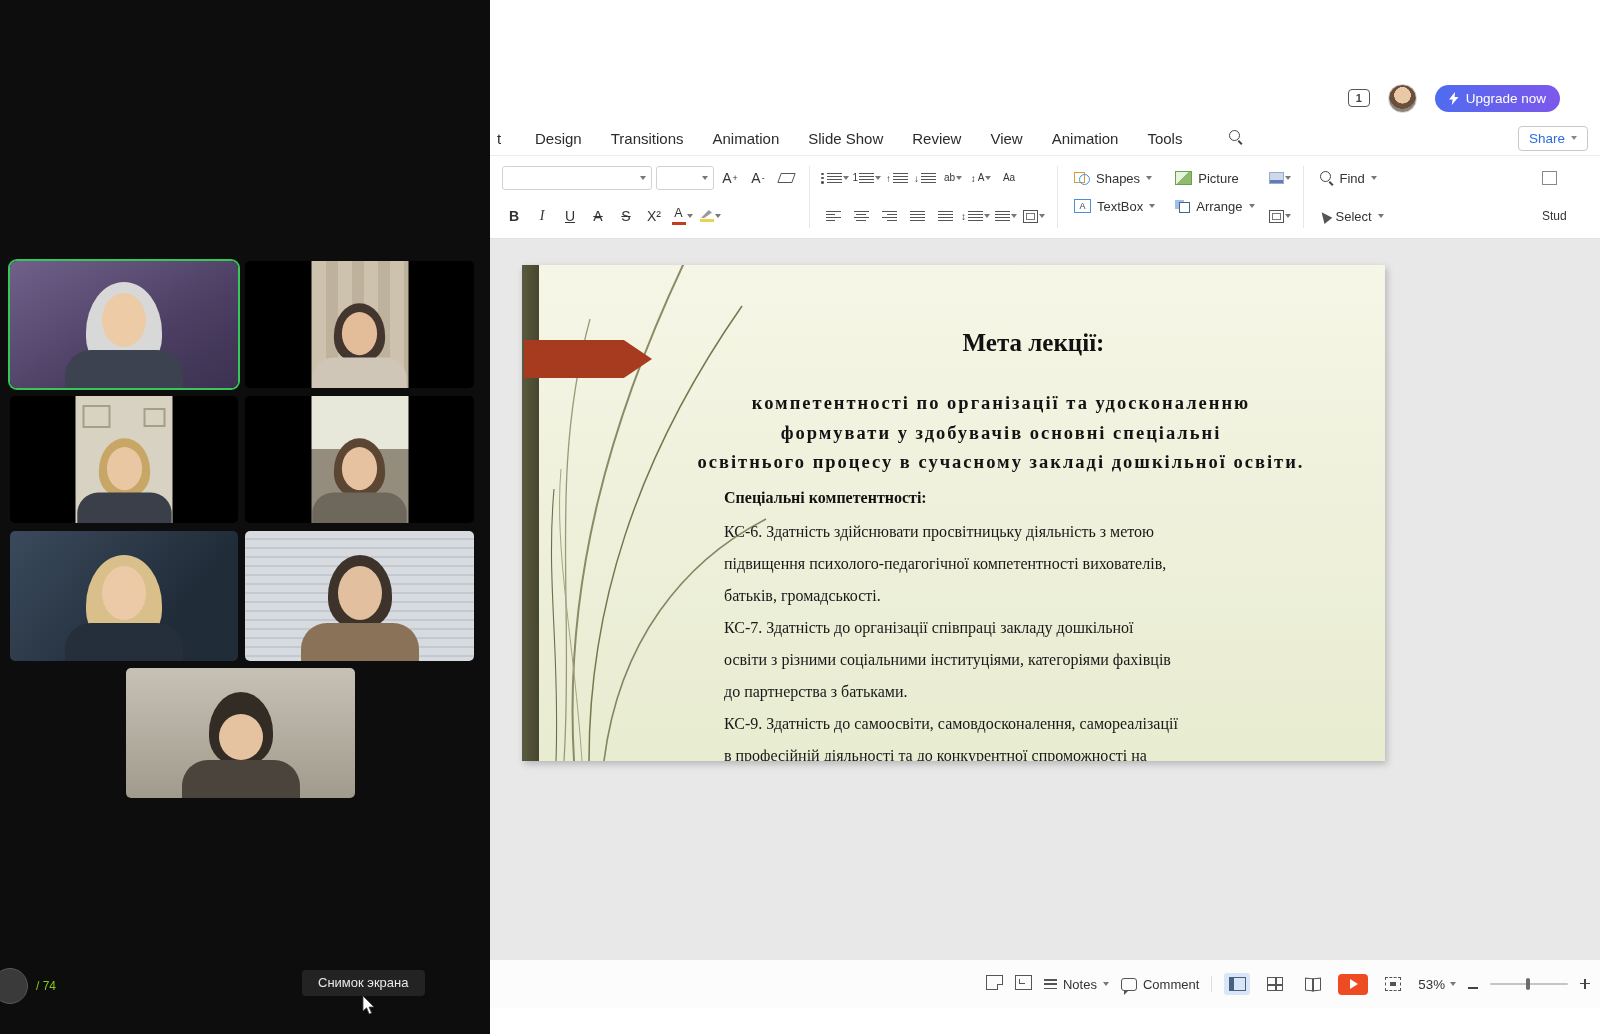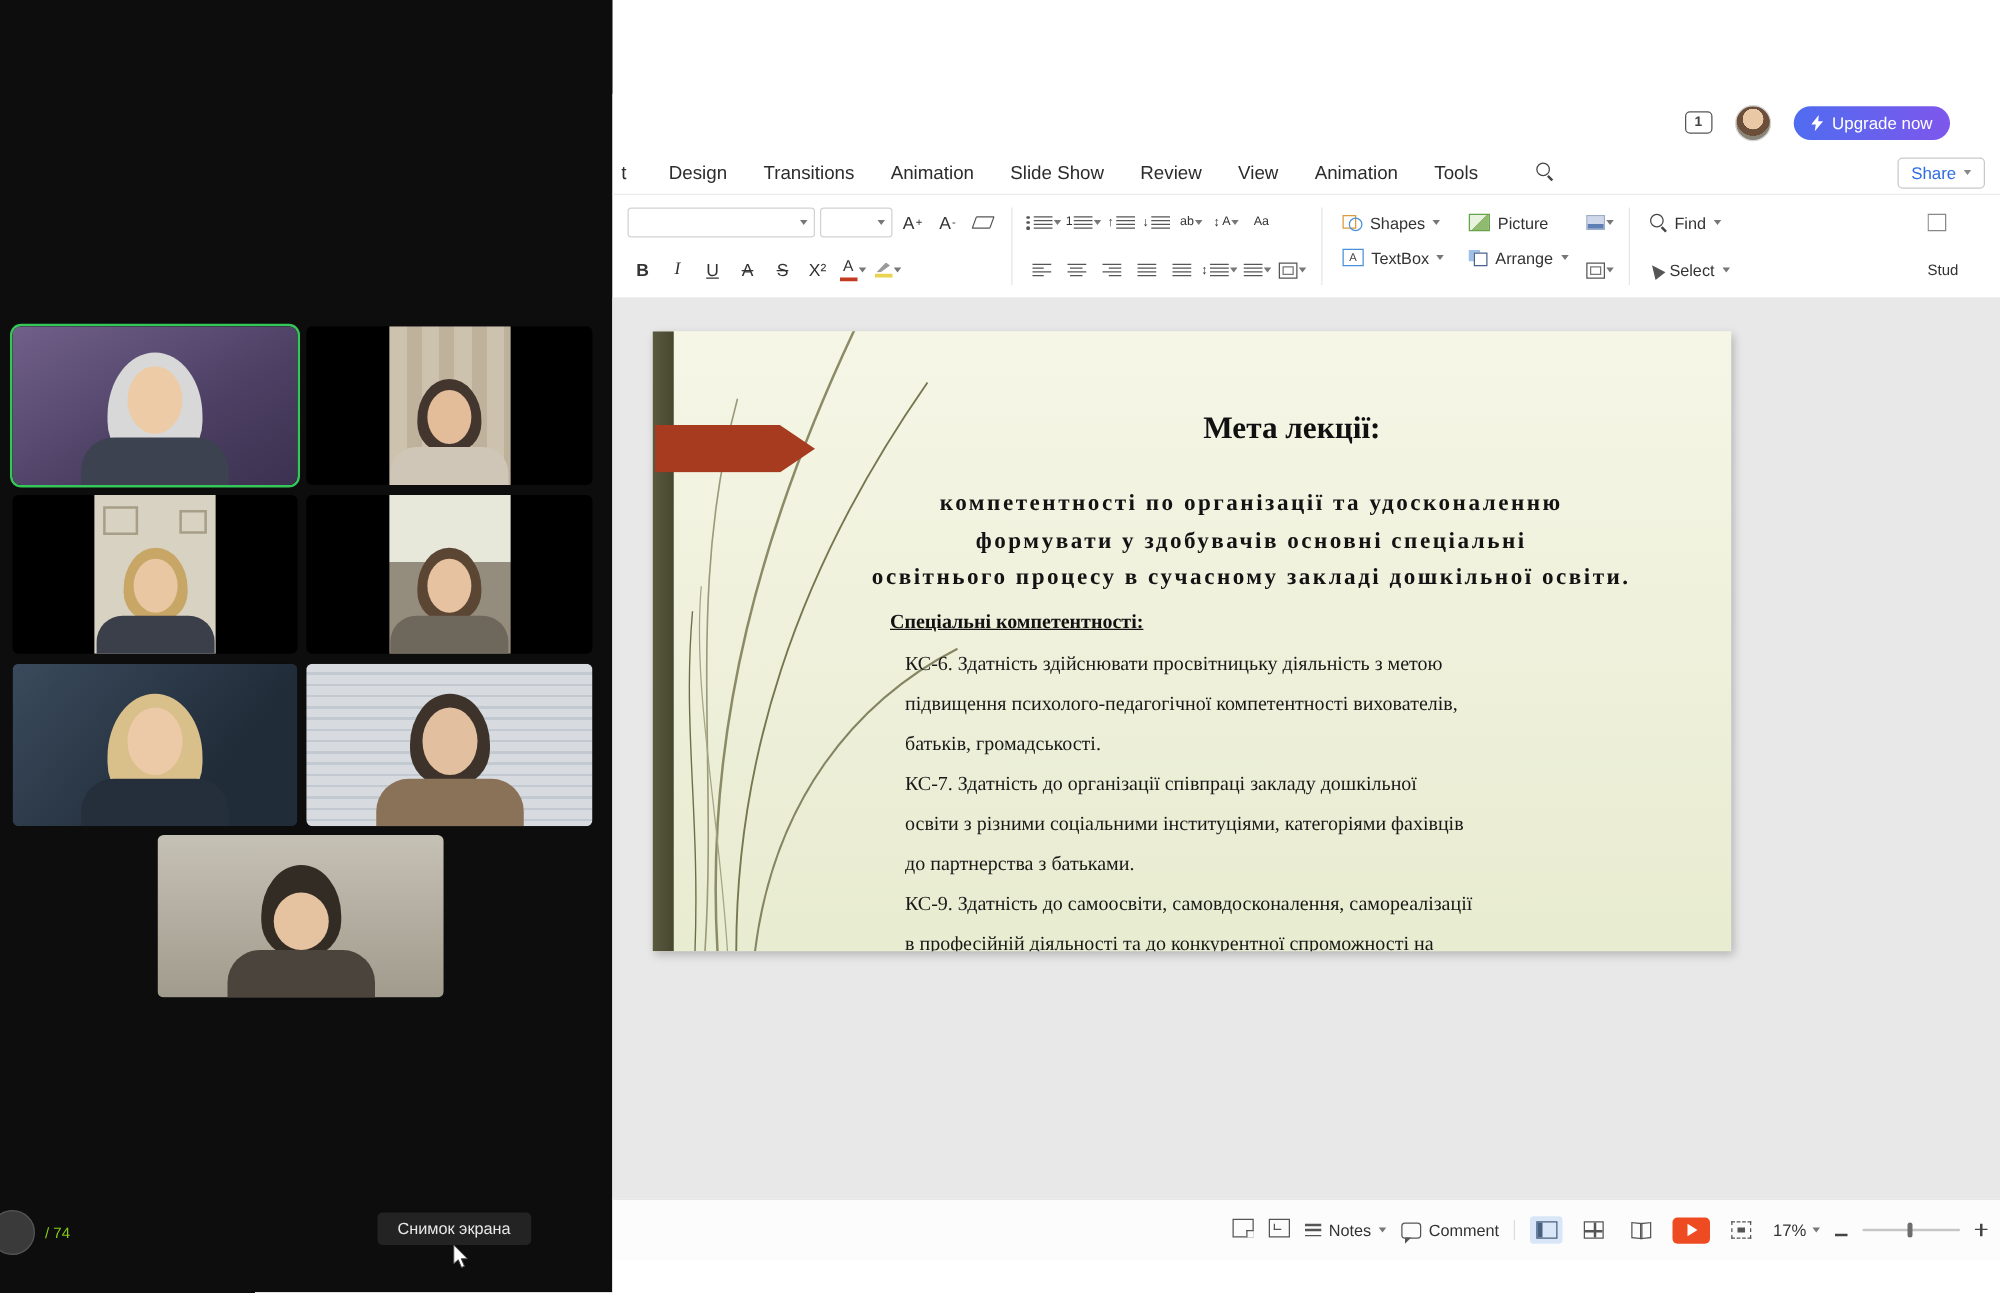--- a/index.html
+++ b/index.html
@@ -138,22 +138,22 @@
          box-shadow:2px 3px 7px rgba(0,0,0,.22);}
   .slide-bar{position:absolute;left:0;top:0;width:17px;height:100%;
              background:linear-gradient(90deg,#5a5a40,#47472f);}
   .grass{position:absolute;left:12px;bottom:0;}
   .arrow{position:absolute;left:2px;top:75px;width:128px;height:38px;background:#a73b20;
          clip-path:polygon(0 0,78% 0,100% 50%,78% 100%,0 100%);}
   .slide-title{position:absolute;top:64px;left:190px;right:30px;margin:0;text-align:center;
                font:bold 25px "Liberation Serif",serif;color:#111;}
   .slide-intro{position:absolute;top:124px;left:110px;right:15px;text-align:center;
                font:bold 18.5px/29.5px "Liberation Serif",serif;letter-spacing:2px;color:#131313;white-space:nowrap;}
-  .slide-sub{position:absolute;top:224px;left:190px;font:bold 16px "Liberation Serif",serif;
-             text-decoration:underline;color:#111;}
+  .slide-sub{position:absolute;top:224px;left:202px;font:bold 16px "Liberation Serif",serif;
+             color:#111;}
   .slide-body{position:absolute;top:251px;left:202px;font:16px/32px "Liberation Serif",serif;color:#181818;}
   .slide-body div{white-space:nowrap;}
 
   
   .statusbar{height:48px;background:#fcfcfc;border-top:1px solid #e7e7e7;display:flex;align-items:center;
              justify-content:flex-end;gap:12px;padding-right:10px;font-size:13px;color:#333;}
   .sb-ico{width:15px;height:13px;border:1.5px solid #555;display:inline-block;position:relative;}
   .sb-ico.fold::after{content:"";position:absolute;right:-1px;bottom:-1px;width:5px;height:5px;background:#fcfcfc;border-left:1.5px solid #555;border-top:1.5px solid #555;}
   .sb-ico.cast::after{content:"";position:absolute;left:3px;top:3px;width:5px;height:4px;border-left:1.5px solid #555;border-bottom:1.5px solid #555;}
   .sb-label{display:flex;align-items:center;gap:6px;font-size:13px;}
@@ -608,21 +608,21 @@
         </button>
       <button class="playbtn">
           <i></i>
         </button>
       <button class="view-btn">
           <span class="fit-ico">
             <i></i>
           </span>
         </button>
       <button class="zoomlbl">
-        <span>17%</span>
+        <span>53%</span>
         <span class="vchev"></span>
       </button>
       <button><span class="hbar"></span></button>
       <div class="zslider">
           <span class="zhandle"></span>
         </div>
       <button><span class="plus-ico"></span></button>
     </div>
     <div class="bottomstrip"></div>
 

